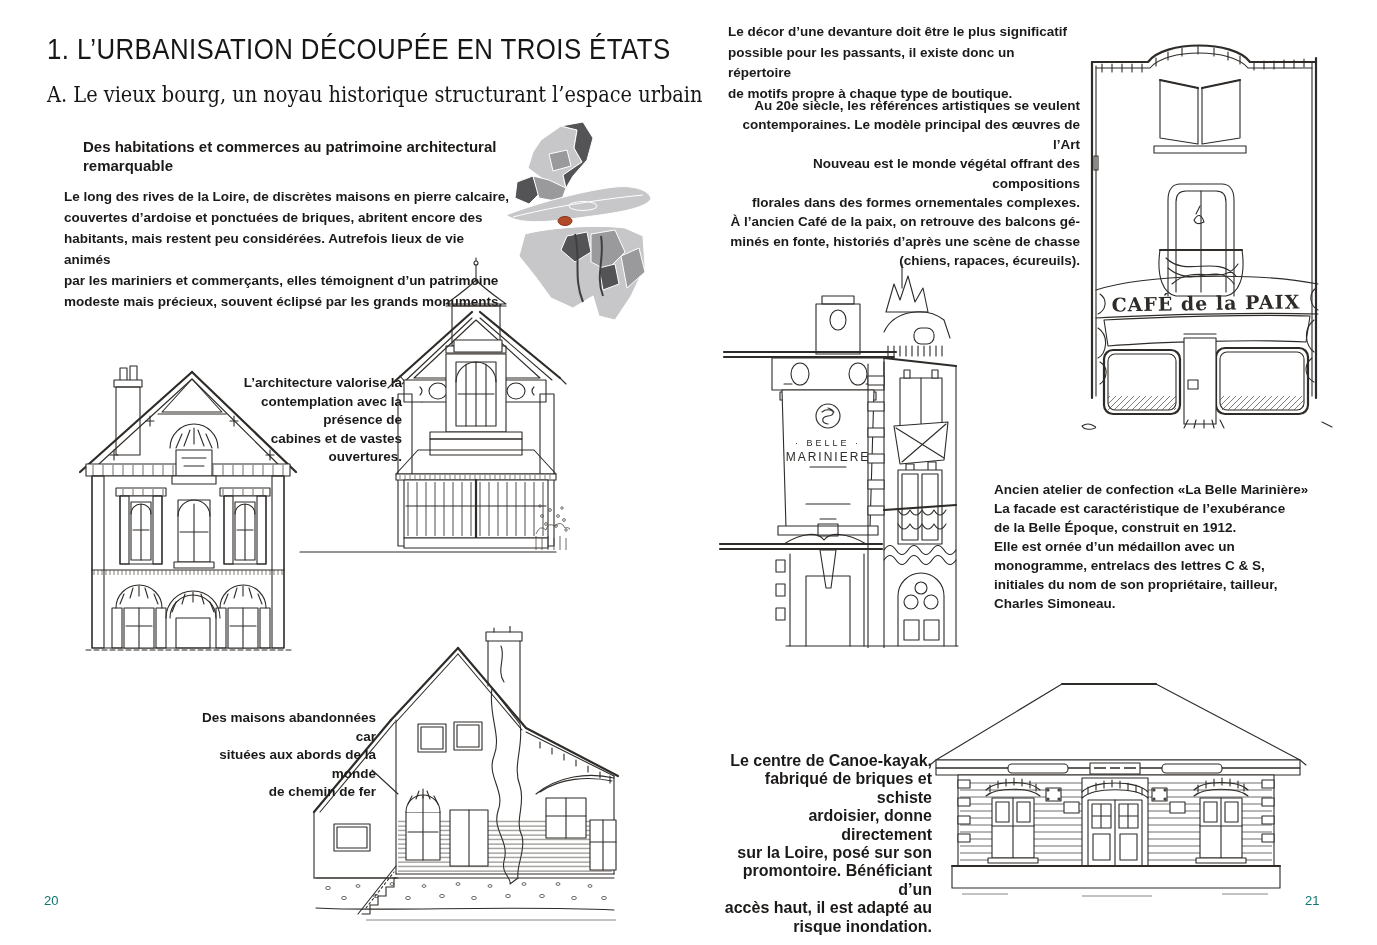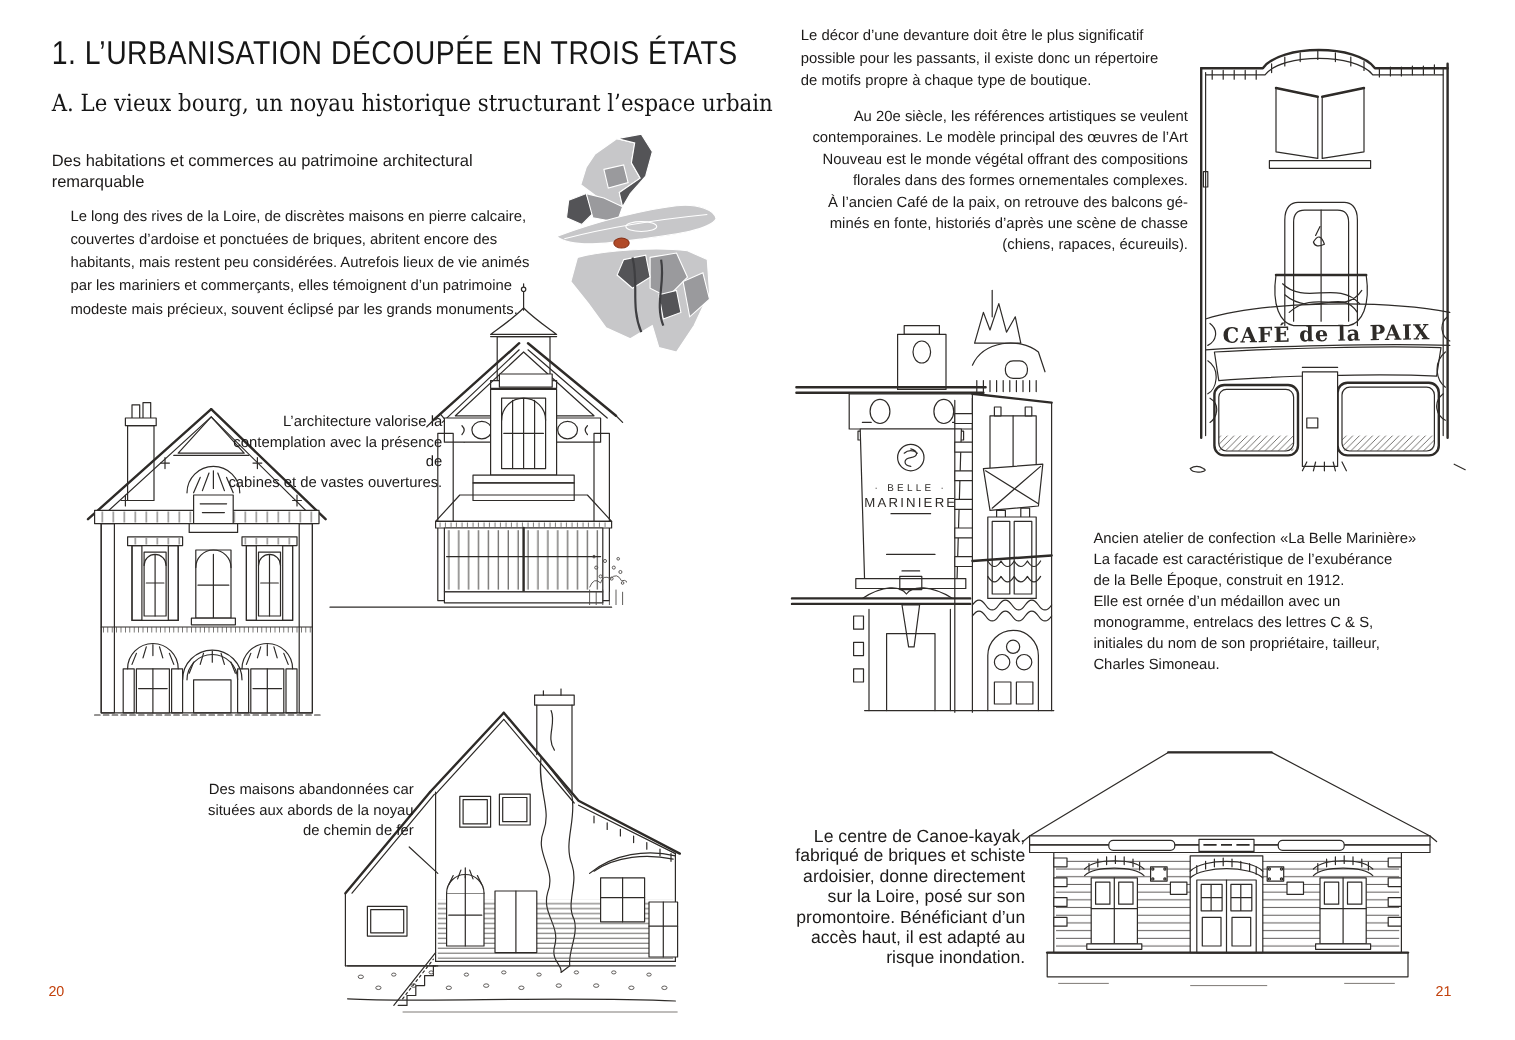--- a/index.html
+++ b/index.html
@@ -1,29 +1,29 @@
 <!DOCTYPE html>
 <html><head>
 <meta charset="utf-8">
 <style>
   html,body{margin:0;padding:0;}
   body{width:1377px;height:945px;background:#ffffff;position:relative;overflow:hidden;
        font-family:"Liberation Sans",sans-serif;color:#1c1a19;}
   .abs{position:absolute;}
-  .pre{white-space:pre-line;}
+  .pre{white-space:pre-line;font-weight:bold;}
   .title{font-size:30px;font-weight:400;color:#161616;letter-spacing:.5px;
          transform:scaleX(.86);transform-origin:left top;white-space:nowrap;}
   .subtitle{font-family:"DejaVu Serif",serif;font-size:21.5px;color:#161616;
             transform:scaleX(.9);transform-origin:left top;white-space:nowrap;}
-  .heading{font-size:15px;font-weight:normal;line-height:19px;}
+  .heading{font-size:15px;font-weight:bold;line-height:19px;margin-left:36px;}
   .body-text{font-size:13.5px;line-height:21px;}
   .tight{font-size:13.5px;line-height:19.4px;}
   .caption{font-size:13.5px;line-height:18.6px;text-align:right;}
   .canoe-text{font-size:16px;line-height:18.4px;text-align:right;}
-  .pageno{font-size:13px;color:#c2410c;}
+  .pageno{font-size:13px;color:#0f766e;}
   svg{display:block;}
   .ink{stroke:#2e2b28;fill:none;stroke-width:1.1;stroke-linecap:round;stroke-linejoin:round;}
   .ink2{stroke:#2e2b28;fill:none;stroke-width:2.2;stroke-linecap:round;stroke-linejoin:round;}
   .fw{fill:#ffffff;}
   .sign-small{font-family:"Liberation Sans",sans-serif;font-size:9px;letter-spacing:3px;fill:#2e2b28;}
   .sign-big{font-family:"Liberation Sans",sans-serif;font-size:12px;letter-spacing:2px;fill:#2e2b28;}
   .cafe-sign{font-family:"DejaVu Serif",serif;font-size:19px;letter-spacing:1px;fill:#2e2b28;font-weight:bold;}
 </style>
 </head>
 <body>
@@ -322,21 +322,21 @@
         <ellipse cx="262" cy="258" rx="2" ry="1.4"></ellipse>
       <ellipse cx="278" cy="272" rx="2.4" ry="1.6"></ellipse>
         <ellipse cx="294" cy="260" rx="2" ry="1.4"></ellipse>
         <ellipse cx="308" cy="272" rx="2.4" ry="1.6"></ellipse>
     </g>
   </g>
   <path d="M70,294 H320" stroke="#6b6762" stroke-width="0.8" fill="none"></path>
 </svg>
 
 <div class="abs caption pre" style="left:180px;top:709px;width:196px;">Des maisons abandonnées car
-situées aux abords de la noyau
+situées aux abords de la monde
 de chemin de fer</div>
 <svg class="abs" style="left:370px;top:768px;" width="30" height="28">
     <path d="M2,2 L28,26" class="ink"></path>
   </svg>
 
 <div class="abs pageno" style="left:44px;top:893px;">20</div>
 
 <div class="abs body-text pre" style="left:728px;top:22px;width:340px;line-height:20.6px;">Le décor d’une devanture doit être le plus significatif
 possible pour les passants, il existe donc un répertoire
 de motifs propre à chaque type de boutique.</div>

